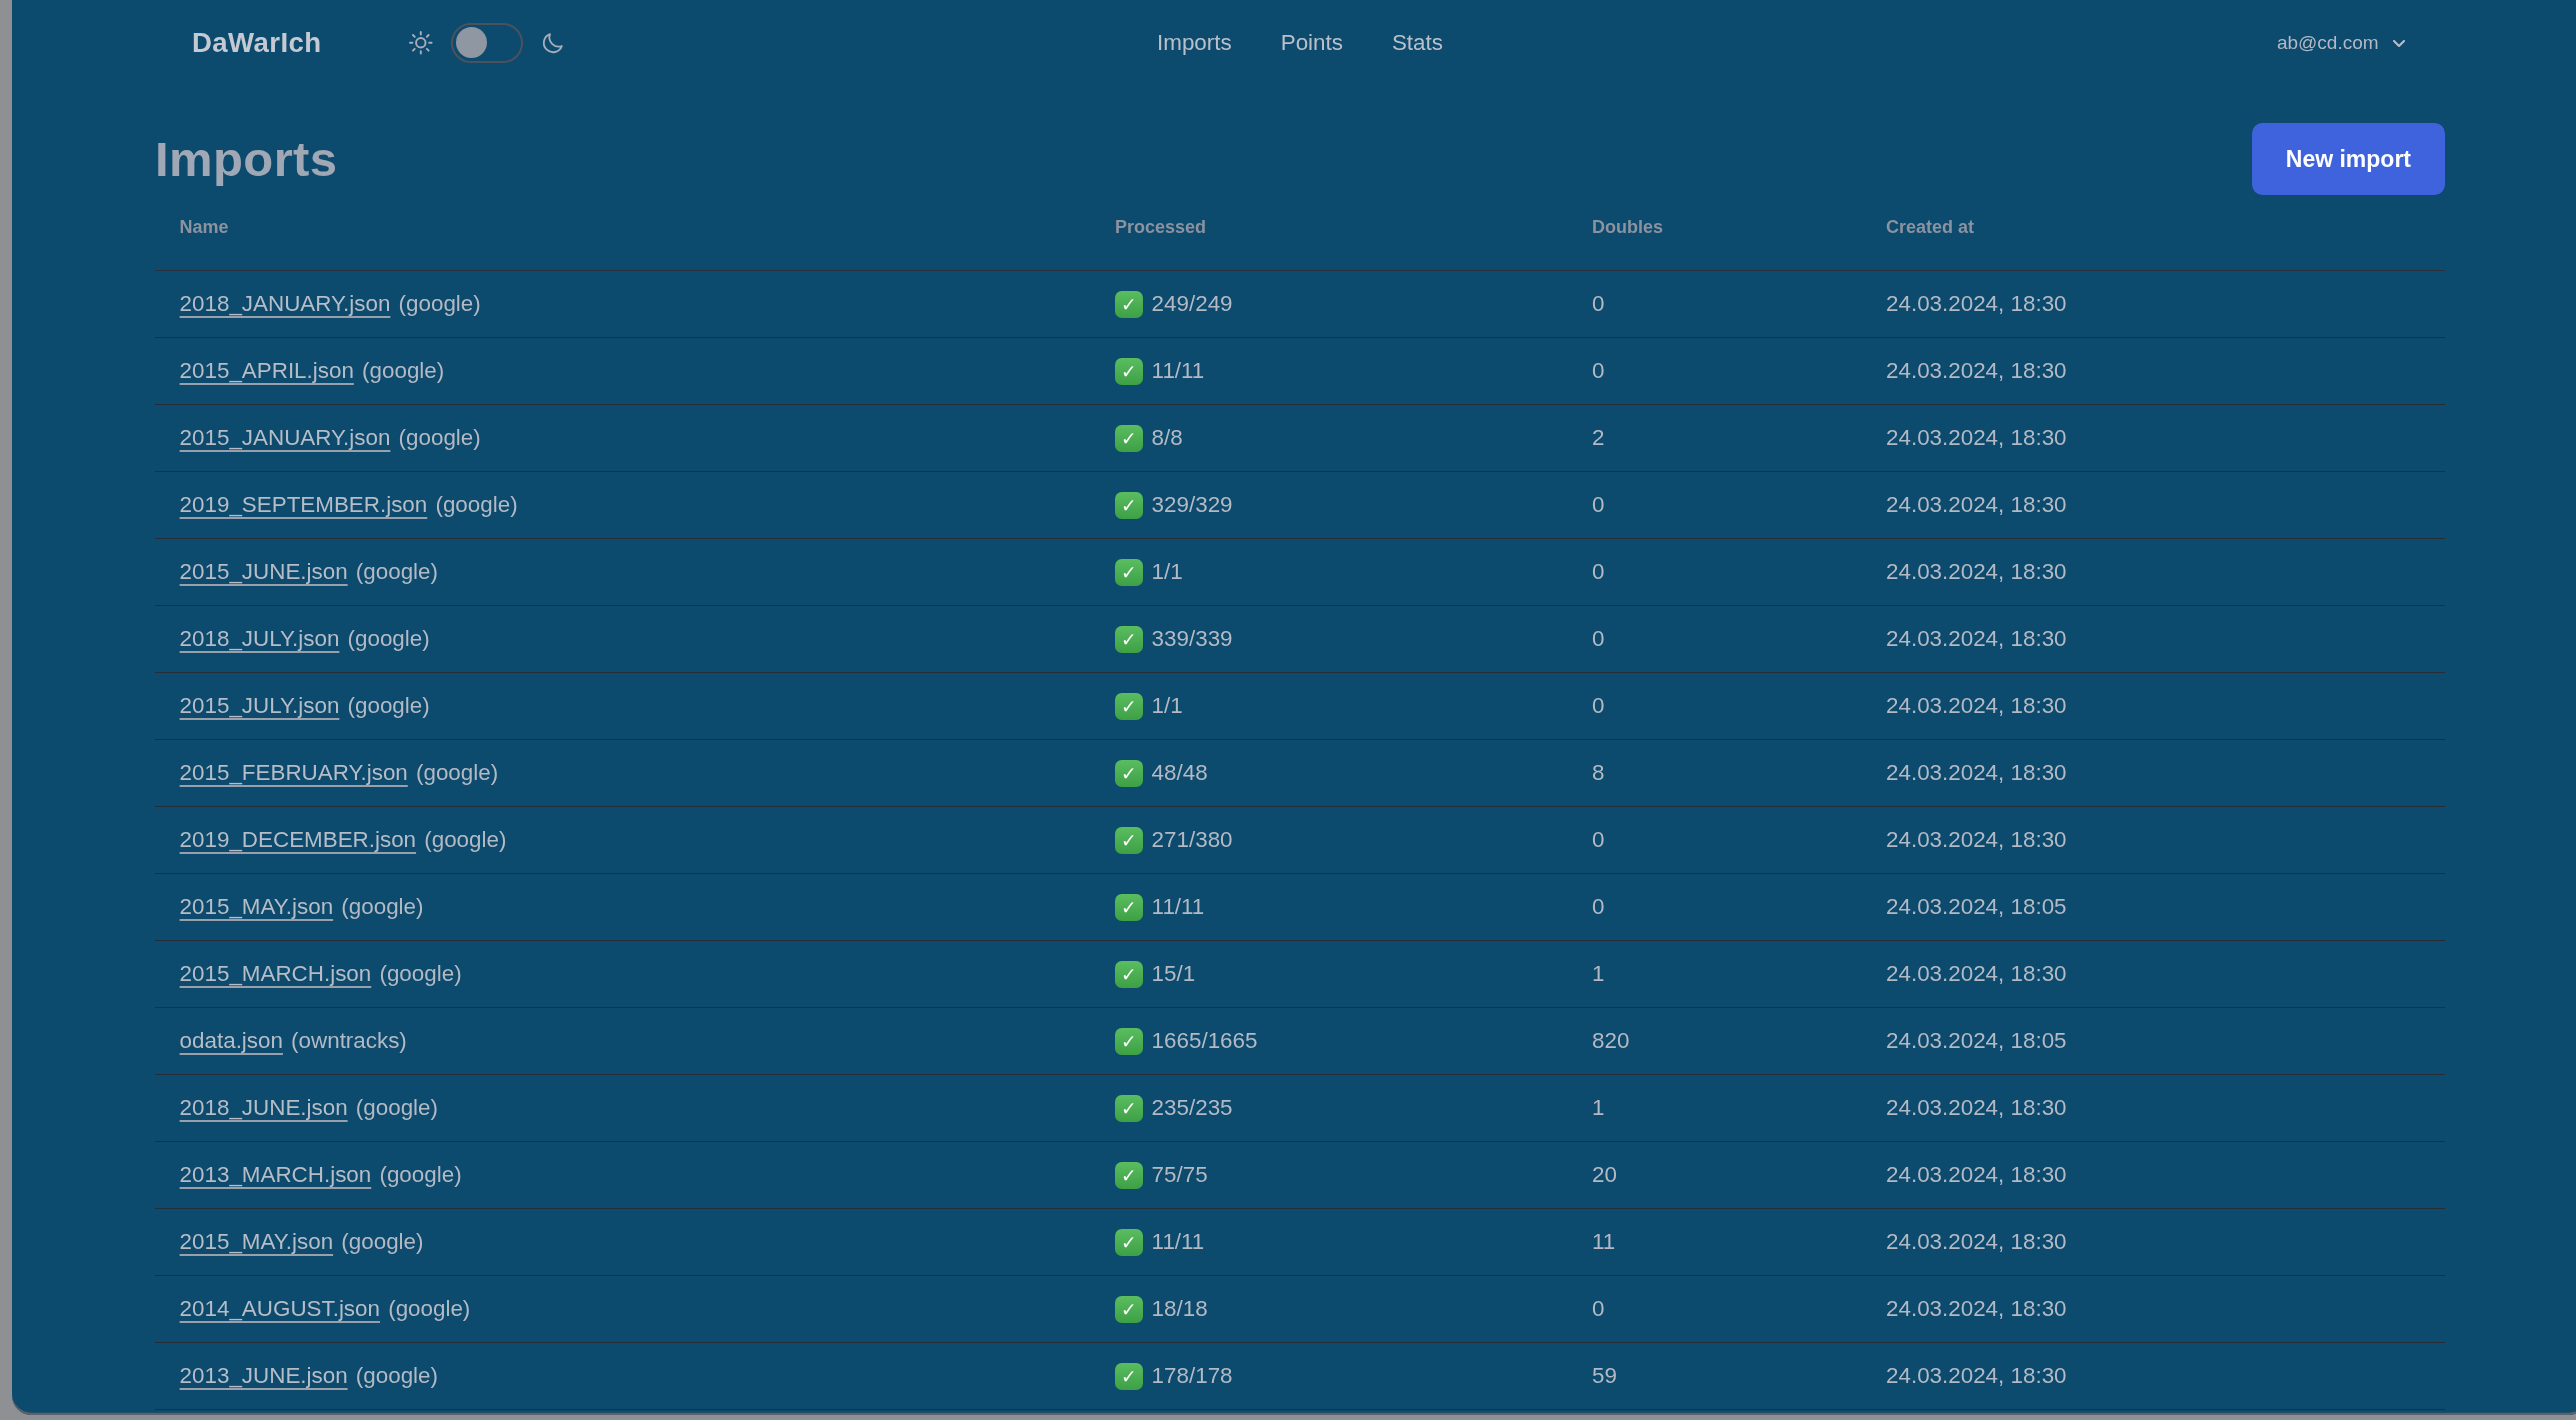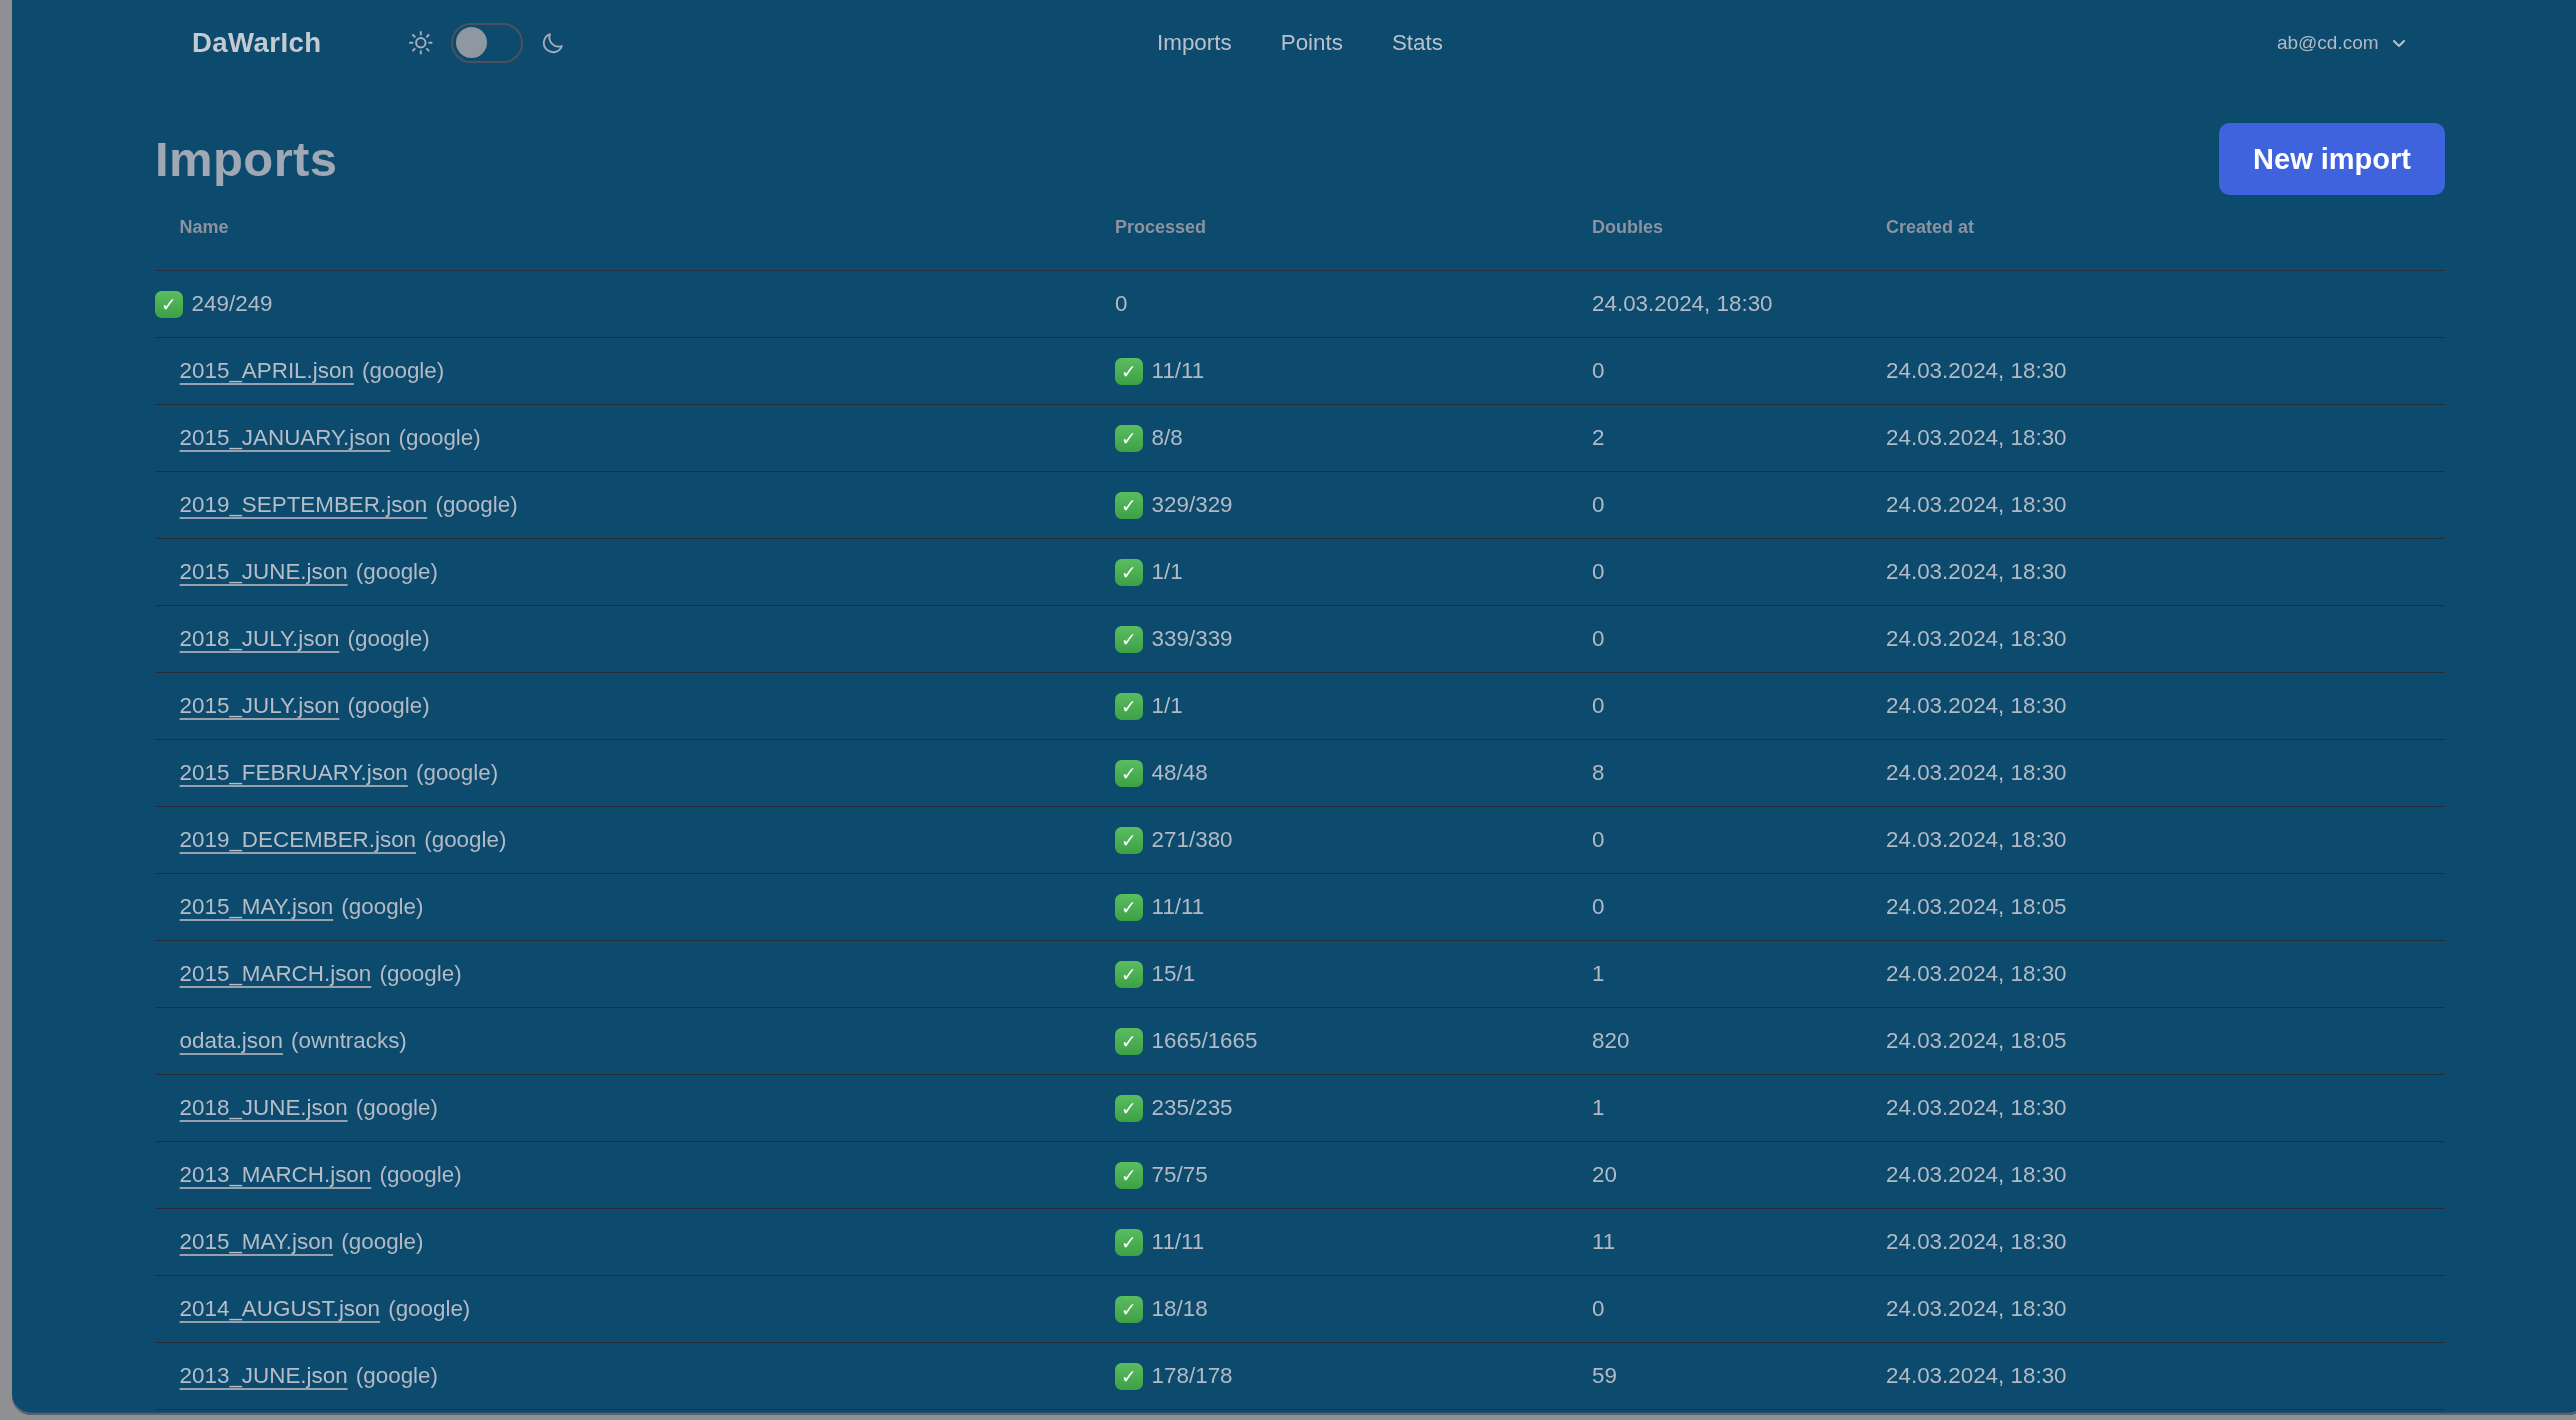--- a/index.html
+++ b/index.html
@@ -50,21 +50,21 @@
   .user-email{color:#b3b9c3;font-size:19px;}
   .icon{display:inline-flex;align-items:center;justify-content:center;}
   
   .main{width:2290px;margin:0 auto;}
   .title-row{margin-top:37px;display:flex;justify-content:space-between;align-items:center;}
   .page-title{margin:0;font-size:49px;font-weight:800;color:#9fa8b4;letter-spacing:0.4px;}
   .btn-primary{
     height:72px;padding:0 34px;border:none;border-radius:10.4px;
     background:#3e63dd;color:#ffffff;
     font-family:"Liberation Sans",sans-serif;
-    font-size:29px;font-weight:600;
+    font-size:23px;font-weight:600;
     display:flex;align-items:center;cursor:pointer;
   }
   
   .grid-cols{display:grid;grid-template-columns:960px 477px 294px 1fr;align-items:center;}
   .thead{
     margin-top:22.4px;padding-bottom:32px;
     border-bottom:1.5px solid #2a313c;
   }
   .th{font-size:18px;font-weight:700;color:#8b93a0;}
   .th:first-child{padding-left:24.6px;}
@@ -139,20 +139,21 @@
 
     <div class="thead grid-cols">
       <div class="th">Name</div>
       <div class="th">Processed</div>
       <div class="th">Doubles</div>
       <div class="th">Created at</div>
     </div>
 
     <div id="table-body">
         <div class="row grid-cols">
+          <div class="cell name-cell"><a class="file-link">2018_JANUARY.json</a><span class="source">(google)</span></div>
           <div class="cell proc-cell">
             <span class="check-badge">✓</span>
             <span class="val">249/249</span>
           </div>
           <div class="cell">0</div>
           <div class="cell">24.03.2024, 18:30</div>
         </div>
         <div class="row grid-cols">
           <div class="cell name-cell"><a class="file-link">2015_APRIL.json</a><span class="source">(google)</span></div>
           <div class="cell proc-cell">

